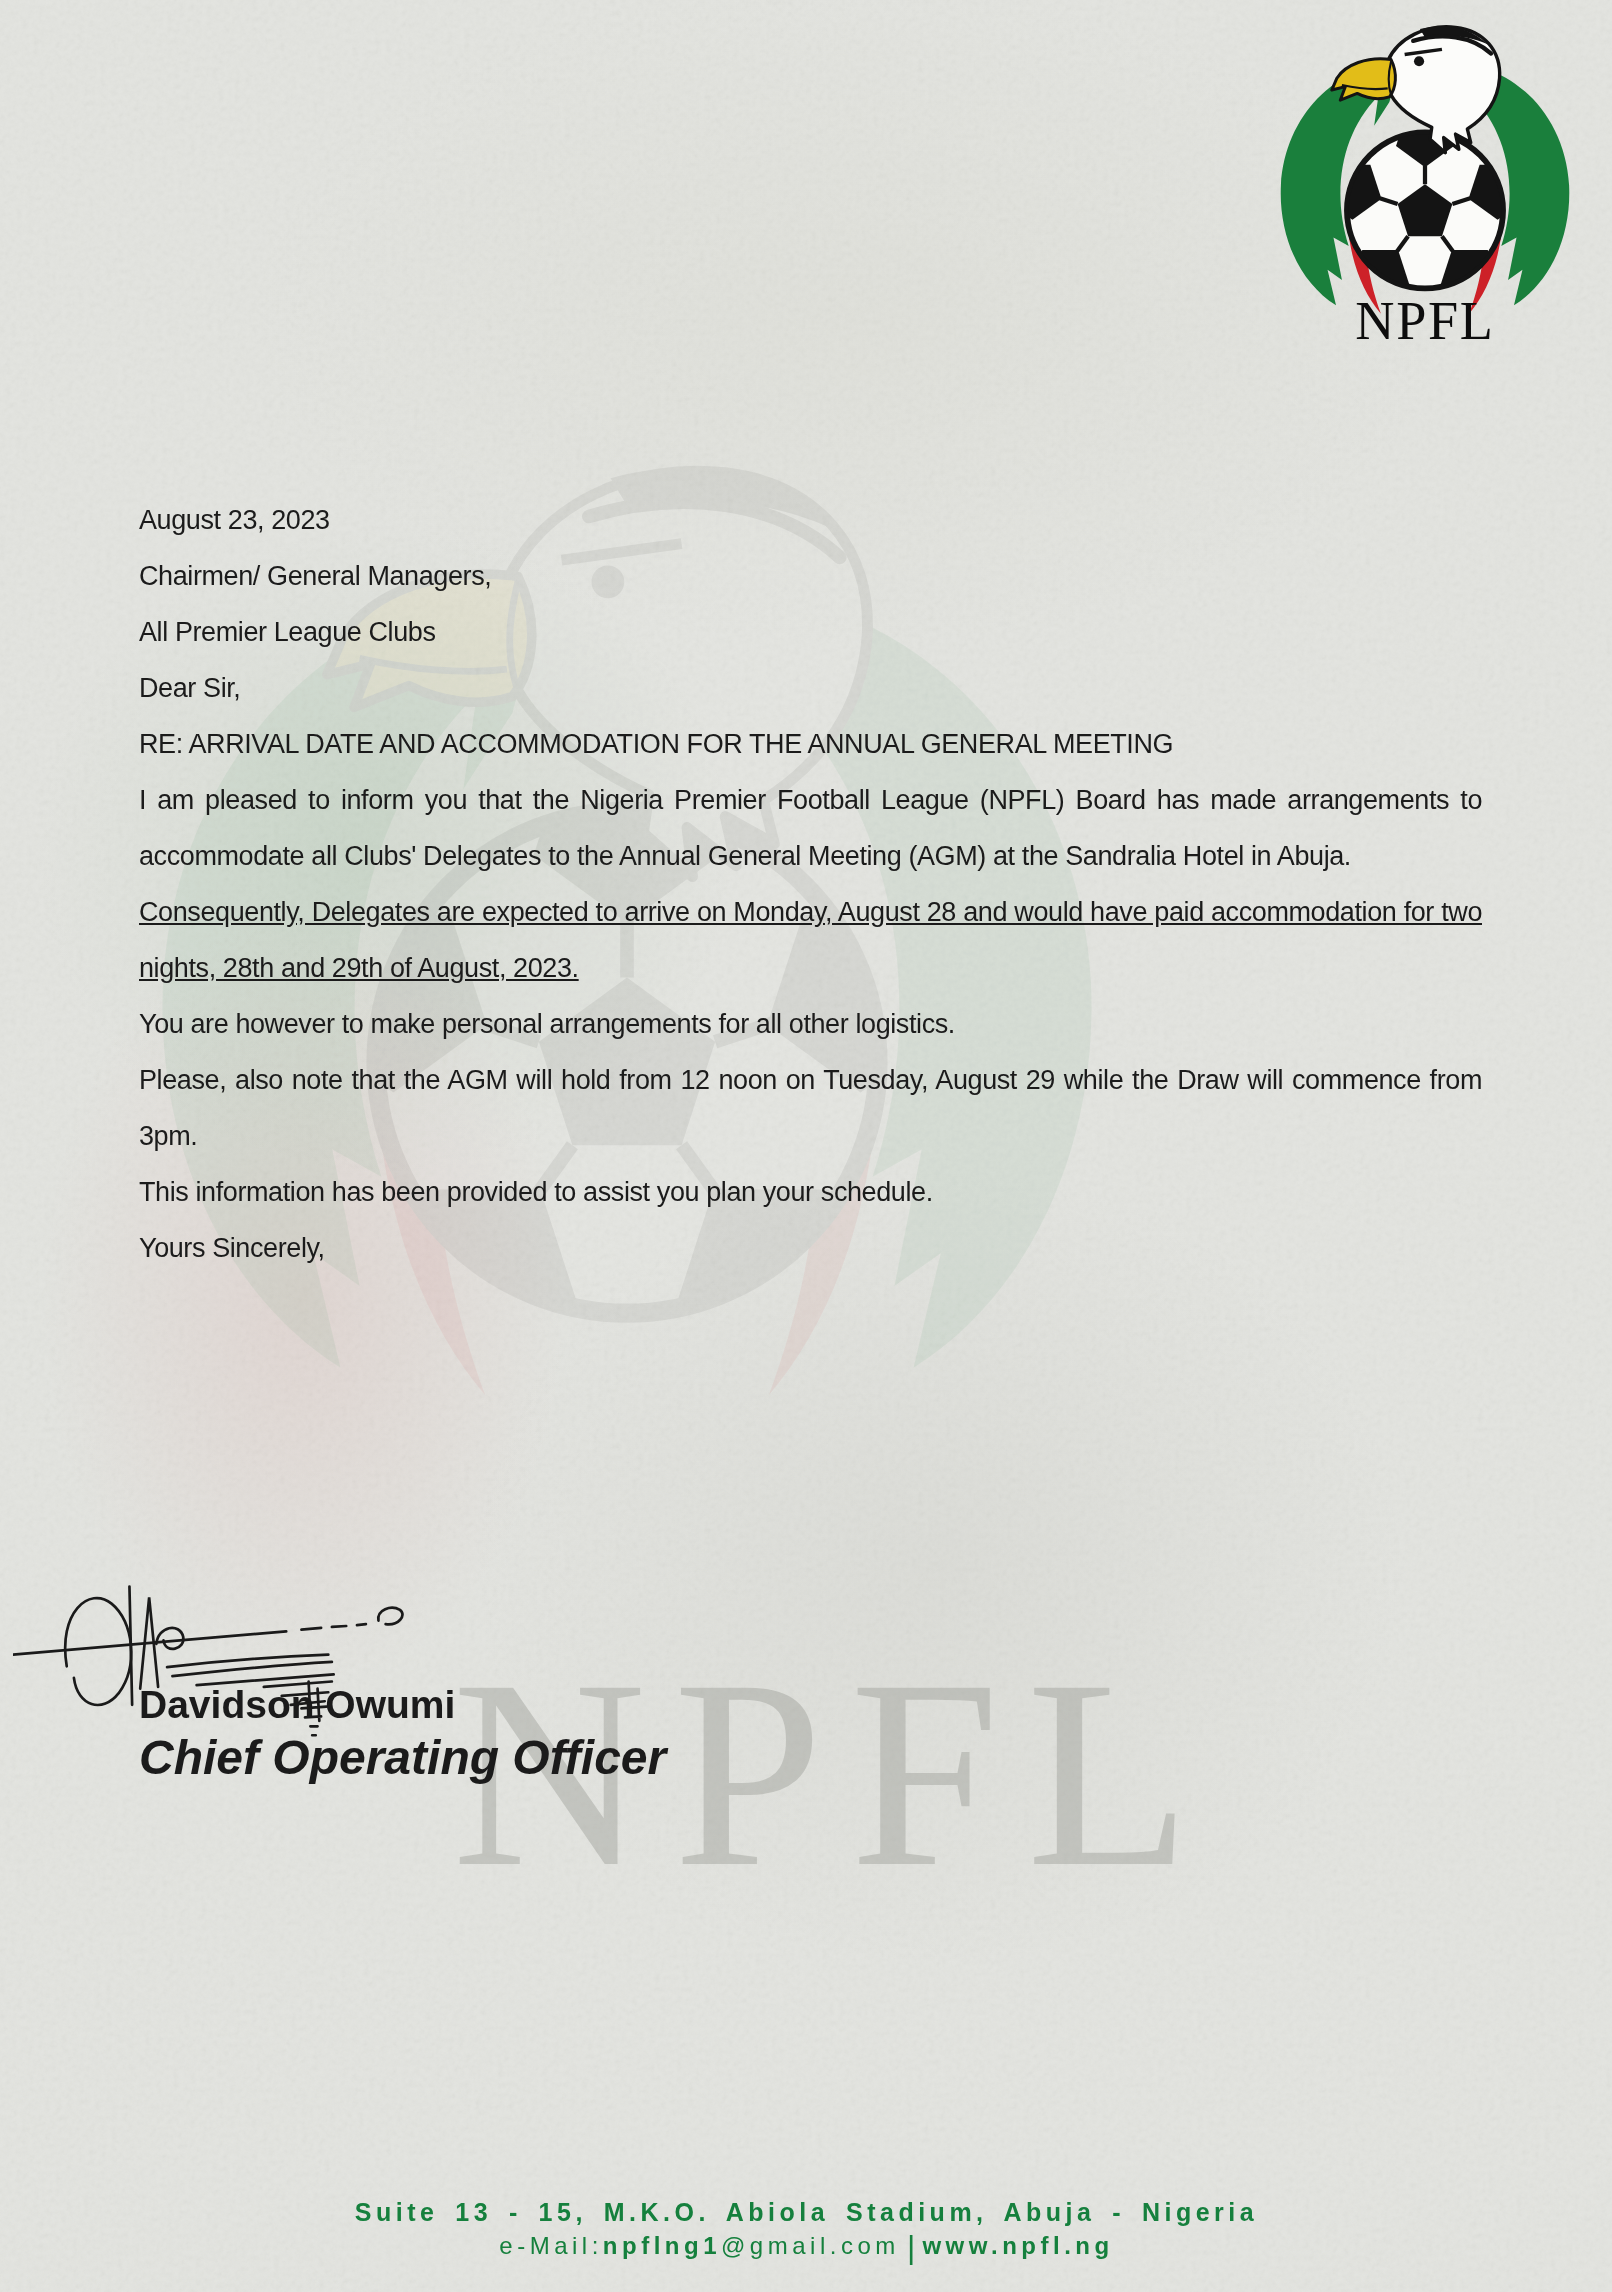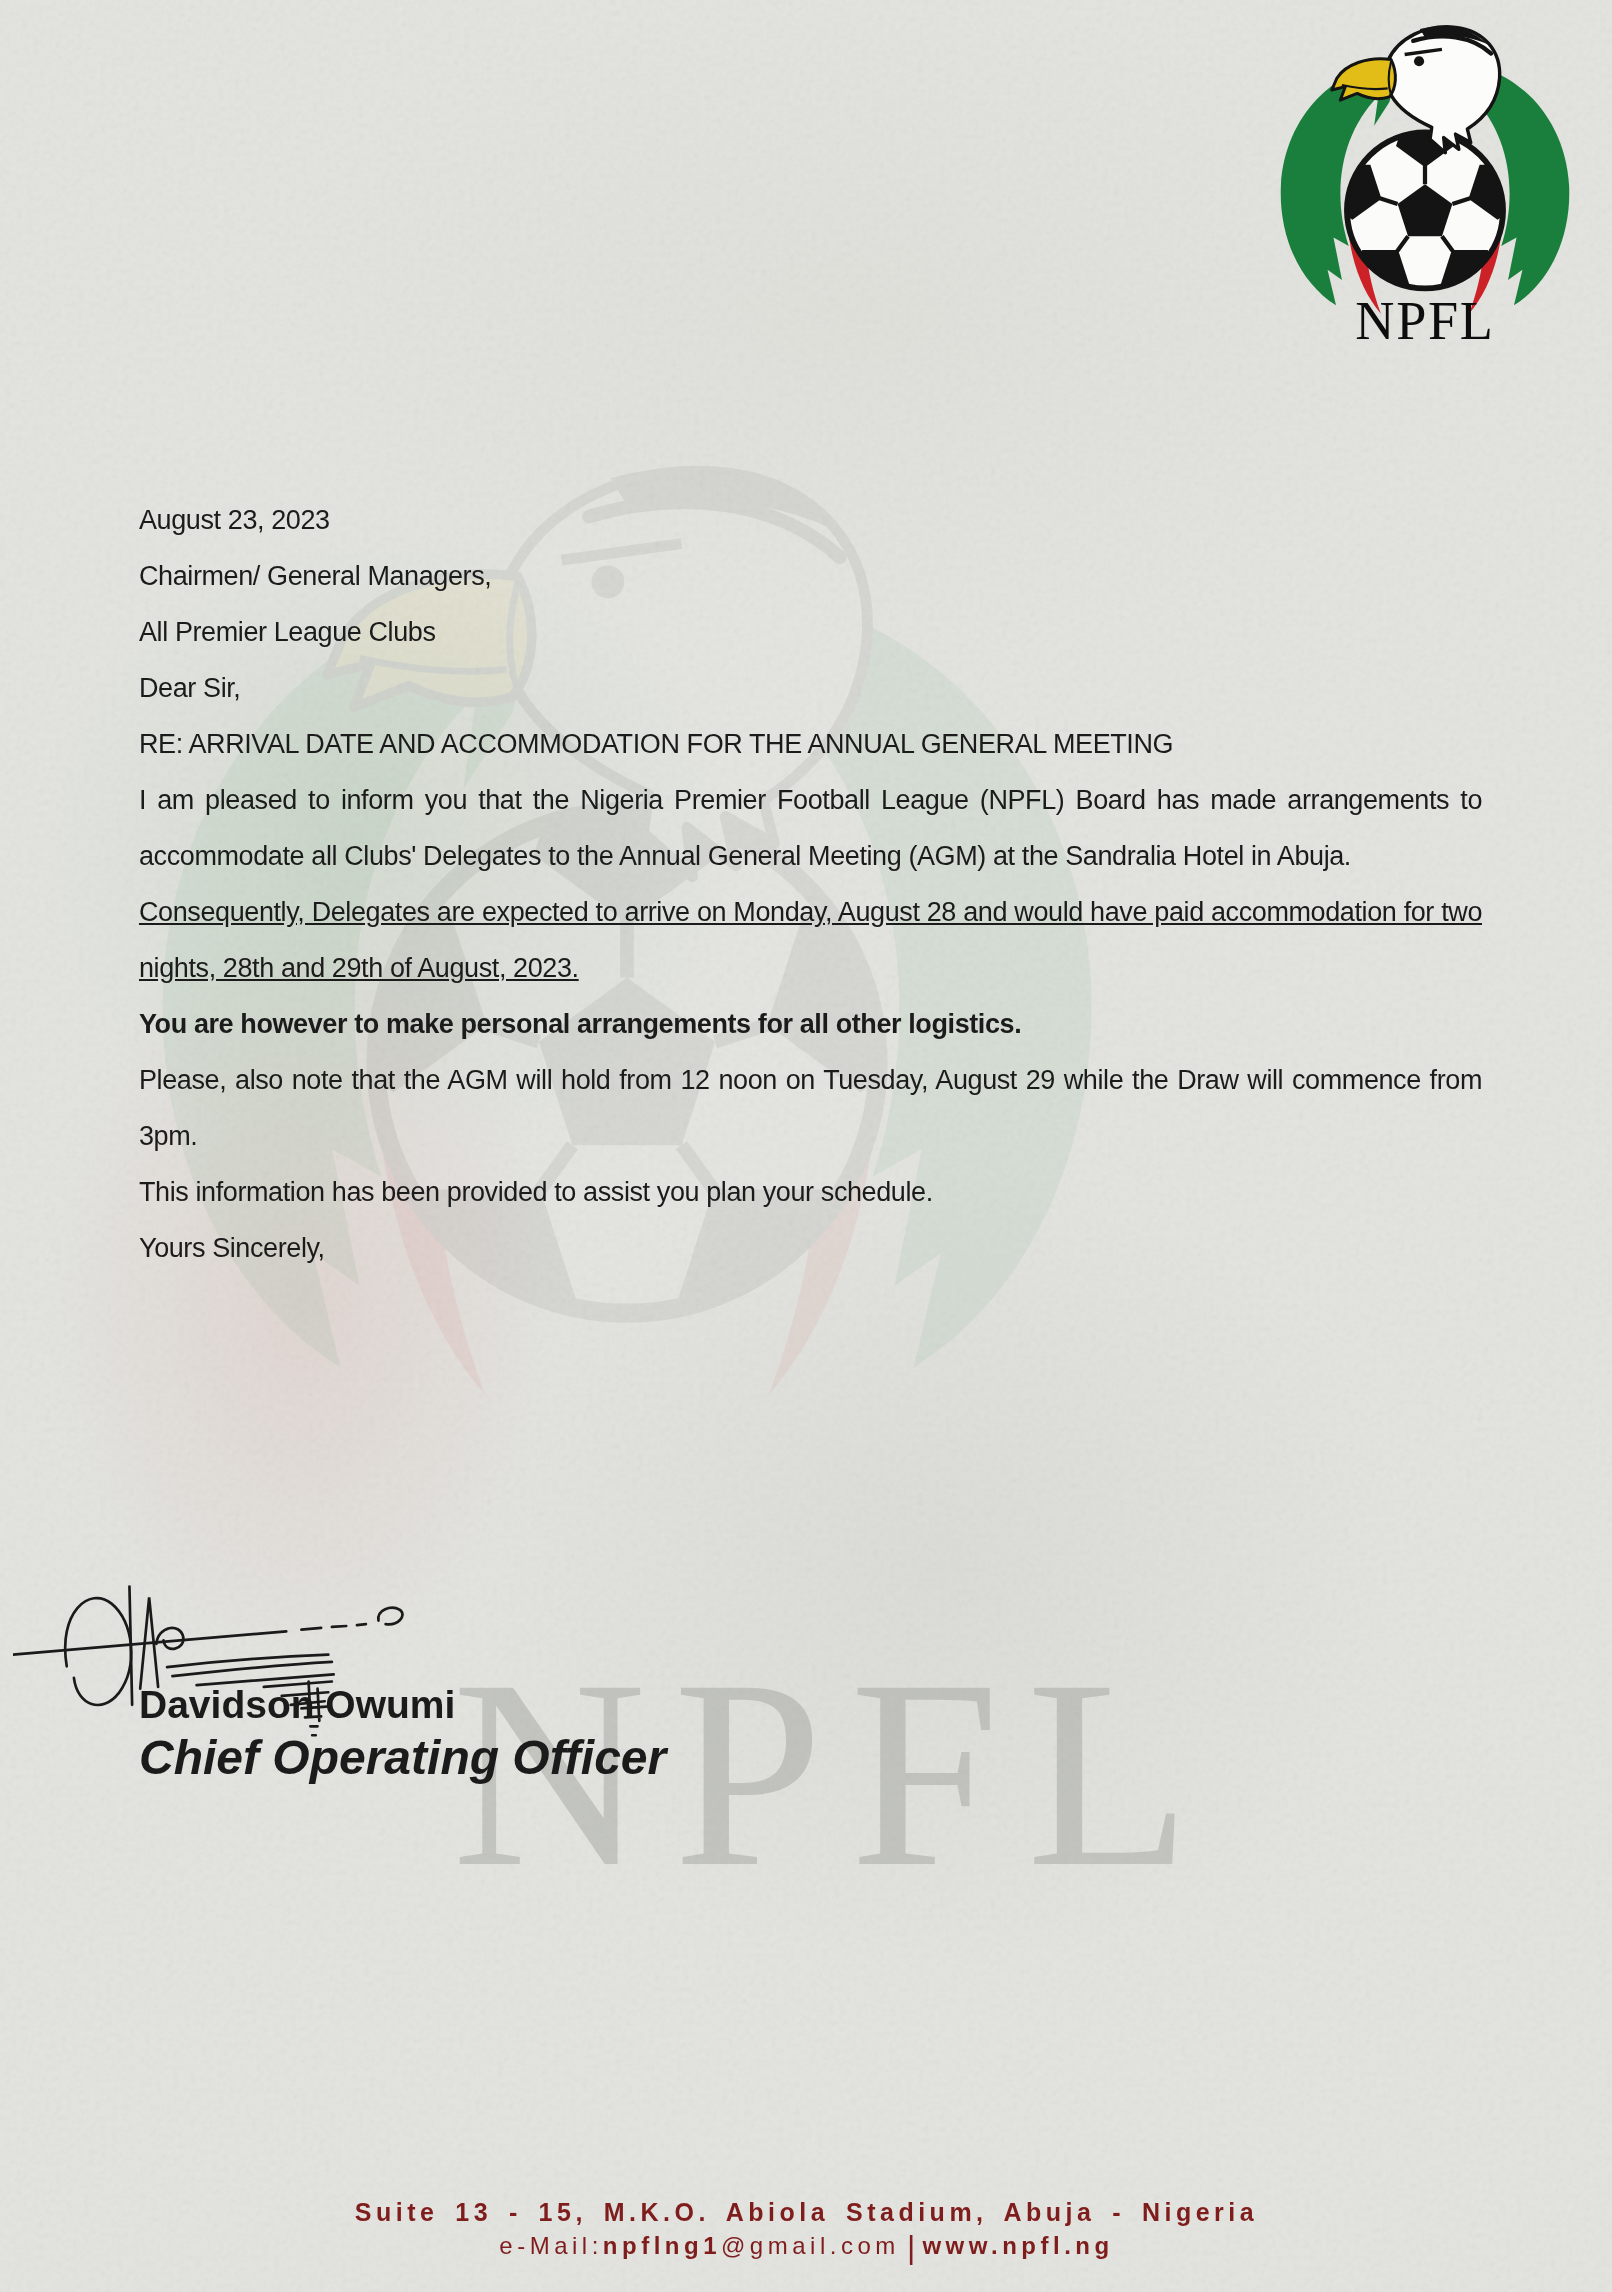--- a/index.html
+++ b/index.html
@@ -29,29 +29,29 @@
     font-size:27px; line-height:56px; letter-spacing:-0.4px;
   }
   .content .block{margin:0;}
   .bold{font-weight:normal;}
   .para{text-align:justify;}
   .mb-date{margin-bottom:99px;}
   .mb-18{margin-bottom:16px;}
   .mb-33{margin-bottom:29.6px;}
   .mb-16{margin-bottom:14.3px;}
   .mb-20{margin-bottom:18px;text-decoration:underline;}
-  .mb-21{margin-bottom:19px;font-weight:bold;}
+  .mb-21{margin-bottom:19px;}
   .mb-24{margin-bottom:21.5px;}
   .mb-25{margin-bottom:22.4px;}
   .signature{position:absolute; left:13.4px; top:1581px; width:627px; height:193px; z-index:3;}
   .signatory-name{position:absolute; left:139px; top:1677px; z-index:2; font-size:39px; line-height:56px; font-weight:bold;}
   .signatory-title{position:absolute; left:139px; top:1730px; z-index:2; font-size:48px; line-height:56px; font-weight:bold; font-style:italic;}
   .footer{
     position:absolute; left:0; top:2196px; width:100%; z-index:2; text-align:center;
-    color:#7f1d1d; font-size:25px; line-height:33px; letter-spacing:4.5px; word-spacing:5.4px; font-weight:bold;
+    color:#15803d; font-size:25px; line-height:33px; letter-spacing:4.5px; word-spacing:5.4px; font-weight:bold;
   }
   .footer .contact{font-weight:normal; font-size:24px;}
   .footer .contact .b{font-weight:bold;}
   .footer .sep{font-weight:normal; font-size:32px; vertical-align:-3.6px; letter-spacing:0; padding:0 7.2px;}
 </style>
 </head>
 <body>
 
 <div class="page">
 

